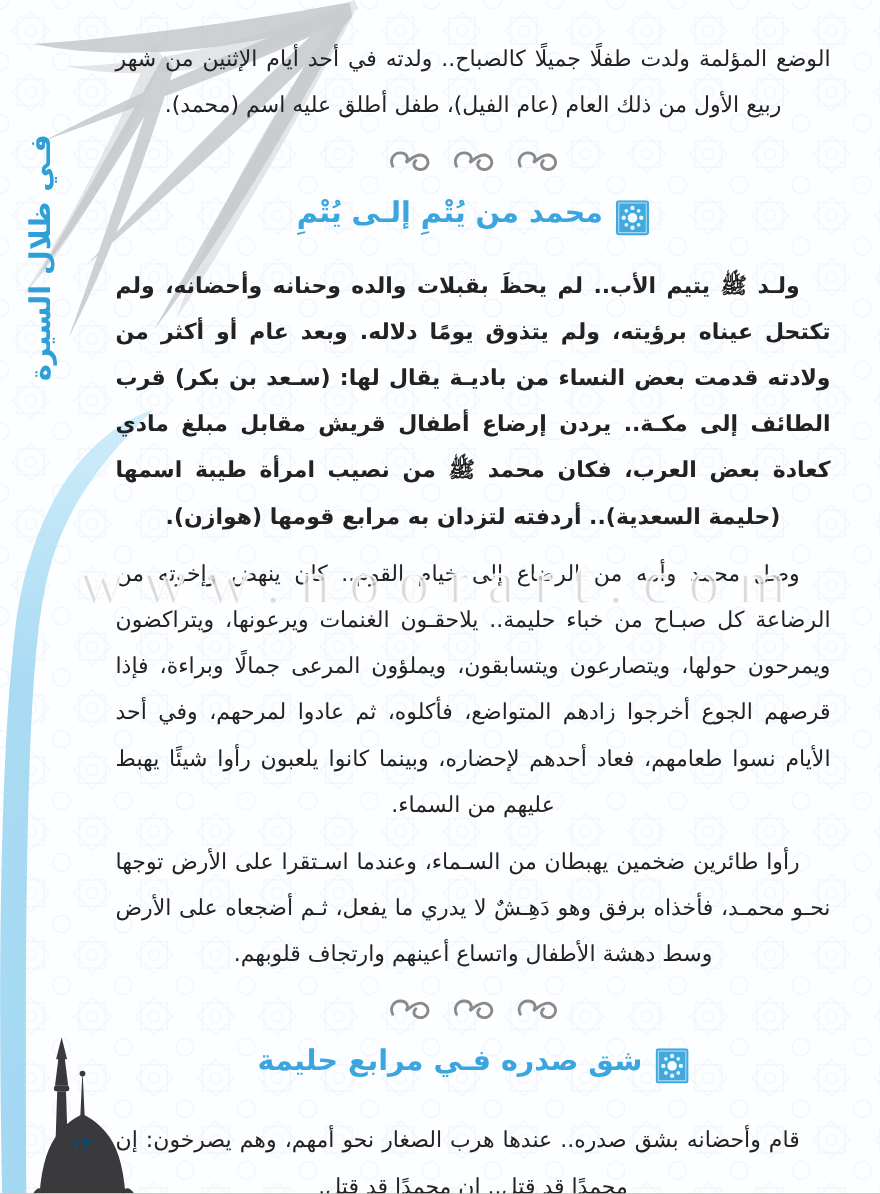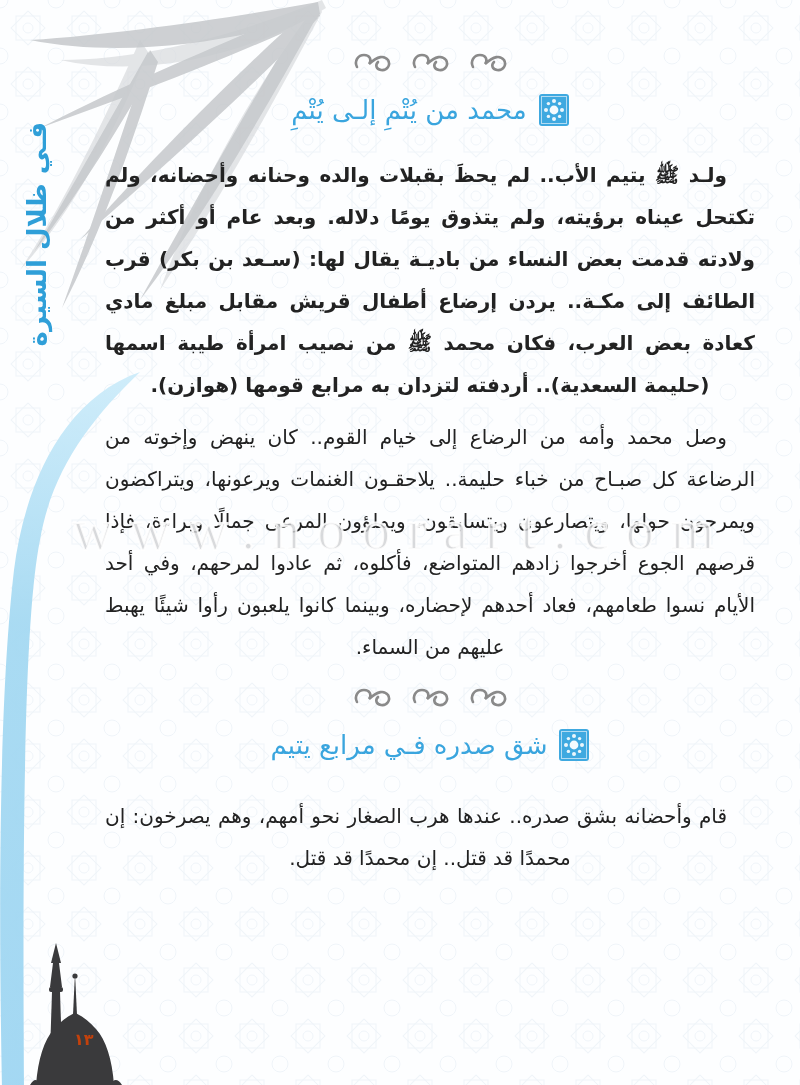--- a/index.html
+++ b/index.html
@@ -26,40 +26,40 @@
   }
   .content p { margin:10px 0 0; text-indent:28px; }
   .content p.intro { margin:0; text-indent:0; }
   .content p.lead { margin-top:24px;font-weight:bold; }
   .content p.closing { margin-top:30px; }
 
   .divider { margin:14px 0 0; text-align:center; text-align-last:center; line-height:28px; }
   .divider svg { display:inline-block; vertical-align:middle; margin:0 6px; }
 
   .section-heading {
-    display:flex; align-items:center; justify-content:center; gap:12px;
-    margin:14px 0 0; color:#3aa5de; font-size:26px; font-weight:normal;
+    display:flex; align-items:flex-end; justify-content:center; gap:12px;
+    margin:14px 0 0; color:#3aa5de; font-size:26px; font-weight:bold;
     line-height:40px; text-align:center; text-align-last:center;
   }
   .section-heading .tile { flex:0 0 auto; display:block; }
 
   .watermark {
     position:absolute; top:498px; left:-8px; width:820px; z-index:5;
     font-family:"Liberation Serif","DejaVu Serif", serif;
     font-size:56px; letter-spacing:17px; white-space:nowrap;
     color:rgba(185,188,192,0.55);
     -webkit-text-stroke:2px rgba(255,255,255,0.85);
     text-shadow:0 0 2px rgba(255,255,255,0.6);
     direction:ltr; text-align:center;
   }
 
   .mosque { position:absolute; left:28px; top:935px; width:110px; height:150px; z-index:3; }
   .page-number {
-    position:absolute; left:74px; top:1030px; z-index:4;
-    color:#c2410c; font-size:16px; font-weight:bold; direction:rtl;
+    position:absolute; left:64px; top:1030px; z-index:4;
+    color:#0c4a6e; font-size:16px; font-weight:bold; direction:rtl;
   }
 </style>
 </head>
 <body>
 
 <div class="page">
 
   <div class="pattern-layer">
     <svg width="800" height="1085" xmlns="http://www.w3.org/2000/svg" opacity="0.55">
       <defs>
@@ -108,20 +108,21 @@
         <path d="M150,50 C120,140 90,230 62,308 C100,235 130,150 158,62 Z"></path>
         <path d="M148,52 C110,120 70,190 34,252 C82,190 120,125 156,64 Z"></path>
       </g>
     </svg>
   </div>
 
   <div class="sidebar-title">فـي ظلال السيرة</div>
 
   <div class="content">
 
+    <p class="intro">الوضع المؤلمة ولدت طفلًا جميلًا كالصباح.. ولدته في أحد أيام الإثنين من شهر ربيع الأول من ذلك العام (عام الفيل)، طفل أطلق عليه اسم (محمد).</p>
 
     <div class="divider">
       <svg width="40" height="28" viewBox="0 0 40 28">
           <path d="M5,19 C2,13 6,7 12,7 C18,7 20,12 17,16 C26,8 32,7 36,12 C39,17 35,23 29,22 C24,21 23,17 26,14" stroke="#8a8a8a" stroke-width="2.6" fill="none" stroke-linecap="round"></path>
         </svg>
       <svg width="40" height="28" viewBox="0 0 40 28">
           <path d="M5,19 C2,13 6,7 12,7 C18,7 20,12 17,16 C26,8 32,7 36,12 C39,17 35,23 29,22 C24,21 23,17 26,14" stroke="#8a8a8a" stroke-width="2.6" fill="none" stroke-linecap="round"></path>
         </svg>
       <svg width="40" height="28" viewBox="0 0 40 28">
           <path d="M5,19 C2,13 6,7 12,7 C18,7 20,12 17,16 C26,8 32,7 36,12 C39,17 35,23 29,22 C24,21 23,17 26,14" stroke="#8a8a8a" stroke-width="2.6" fill="none" stroke-linecap="round"></path>
@@ -142,20 +143,21 @@
             <circle cx="20.6" cy="9.6" r="1.7"></circle>
           <circle cx="9.4" cy="22.4" r="1.7"></circle>
             <circle cx="20.6" cy="22.4" r="1.7"></circle>
         </g>
       </svg>
       <span>محمد من يُتْمِ إلـى يُتْمِ</span>
     </div>
 
     <p class="lead">ولـد ﷺ يتيم الأب.. لم يحظَ بقبلات والده وحنانه وأحضانه، ولم تكتحل عيناه برؤيته، ولم يتذوق يومًا دلاله. وبعد عام أو أكثر من ولادته قدمت بعض النساء من باديـة يقال لها: (سـعد بن بكر) قرب الطائف إلى مكـة.. يردن إرضاع أطفال قريش مقابل مبلغ مادي كعادة بعض العرب، فكان محمد ﷺ من نصيب امرأة طيبة اسمها (حليمة السعدية).. أردفته لتزدان به مرابع قومها (هوازن).</p>
     <p>وصل محمد وأمه من الرضاع إلى خيام القوم.. كان ينهض وإخوته من الرضاعة كل صبـاح من خباء حليمة.. يلاحقـون الغنمات ويرعونها، ويتراكضون ويمرحون حولها، ويتصارعون ويتسابقون، ويملؤون المرعى جمالًا وبراءة، فإذا قرصهم الجوع أخرجوا زادهم المتواضع، فأكلوه، ثم عادوا لمرحهم، وفي أحد الأيام نسوا طعامهم، فعاد أحدهم لإحضاره، وبينما كانوا يلعبون رأوا شيئًا يهبط عليهم من السماء.</p>
+    <p>رأوا طائرين ضخمين يهبطان من السـماء، وعندما اسـتقرا على الأرض توجها نحـو محمـد، فأخذاه برفق وهو دَهِـشٌ لا يدري ما يفعل، ثـم أضجعاه على الأرض وسط دهشة الأطفال واتساع أعينهم وارتجاف قلوبهم.</p>
 
     <div class="divider">
       <svg width="40" height="28" viewBox="0 0 40 28">
           <path d="M5,19 C2,13 6,7 12,7 C18,7 20,12 17,16 C26,8 32,7 36,12 C39,17 35,23 29,22 C24,21 23,17 26,14" stroke="#8a8a8a" stroke-width="2.6" fill="none" stroke-linecap="round"></path>
         </svg>
       <svg width="40" height="28" viewBox="0 0 40 28">
           <path d="M5,19 C2,13 6,7 12,7 C18,7 20,12 17,16 C26,8 32,7 36,12 C39,17 35,23 29,22 C24,21 23,17 26,14" stroke="#8a8a8a" stroke-width="2.6" fill="none" stroke-linecap="round"></path>
         </svg>
       <svg width="40" height="28" viewBox="0 0 40 28">
           <path d="M5,19 C2,13 6,7 12,7 C18,7 20,12 17,16 C26,8 32,7 36,12 C39,17 35,23 29,22 C24,21 23,17 26,14" stroke="#8a8a8a" stroke-width="2.6" fill="none" stroke-linecap="round"></path>
@@ -171,21 +173,21 @@
           <circle cx="15" cy="7" r="2"></circle>
             <circle cx="15" cy="25" r="2"></circle>
           <circle cx="7" cy="16" r="2"></circle>
             <circle cx="23" cy="16" r="2"></circle>
           <circle cx="9.4" cy="9.6" r="1.7"></circle>
             <circle cx="20.6" cy="9.6" r="1.7"></circle>
           <circle cx="9.4" cy="22.4" r="1.7"></circle>
             <circle cx="20.6" cy="22.4" r="1.7"></circle>
         </g>
       </svg>
-      <span>شق صدره فـي مرابع يتيم</span>
+      <span>شق صدره فـي مرابع حليمة</span>
     </div>
 
     <p class="closing">قام وأحضانه بشق صدره.. عندها هرب الصغار نحو أمهم، وهم يصرخون: إن محمدًا قد قتل.. إن محمدًا قد قتل.</p>
   </div>
 
   <div class="watermark">www.noorart.com</div>
 
   <div class="mosque">
     <svg width="110" height="150" viewBox="0 0 110 150" xmlns="http://www.w3.org/2000/svg">
       <g fill="#3a3a3c">

